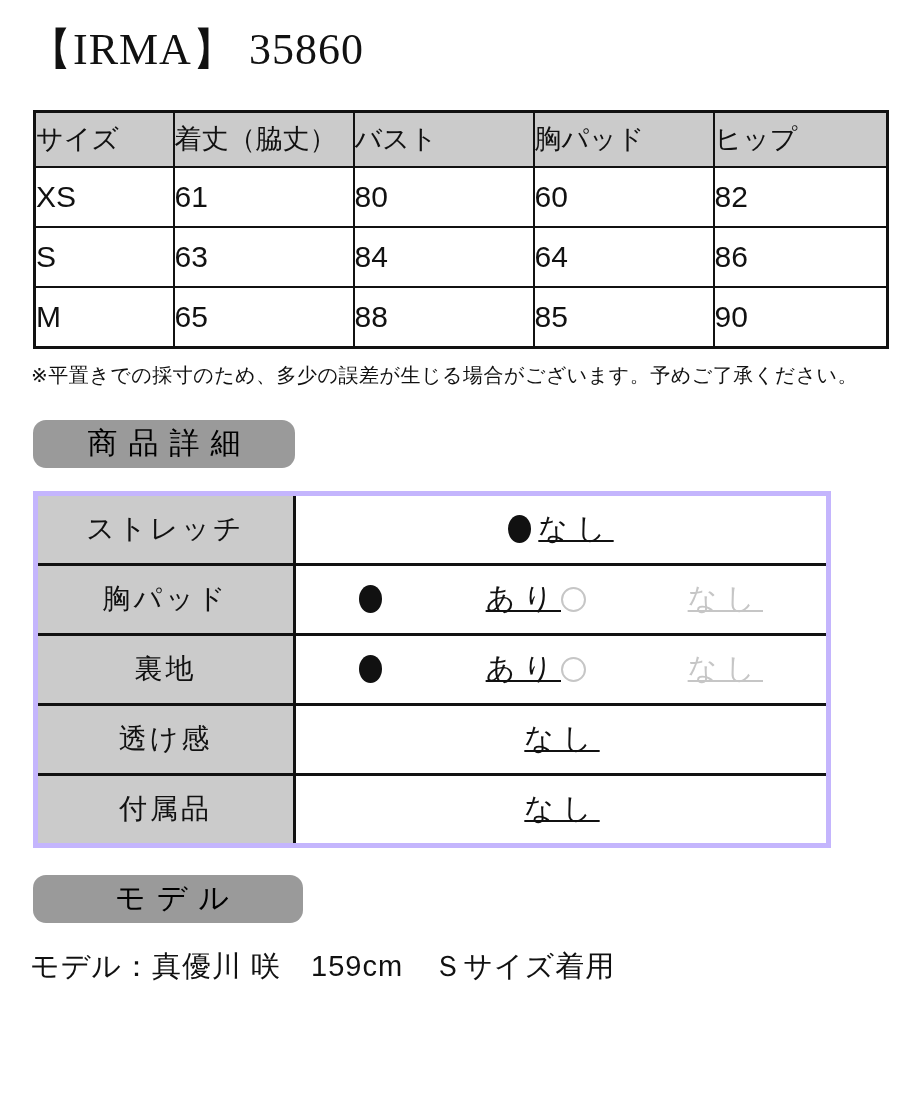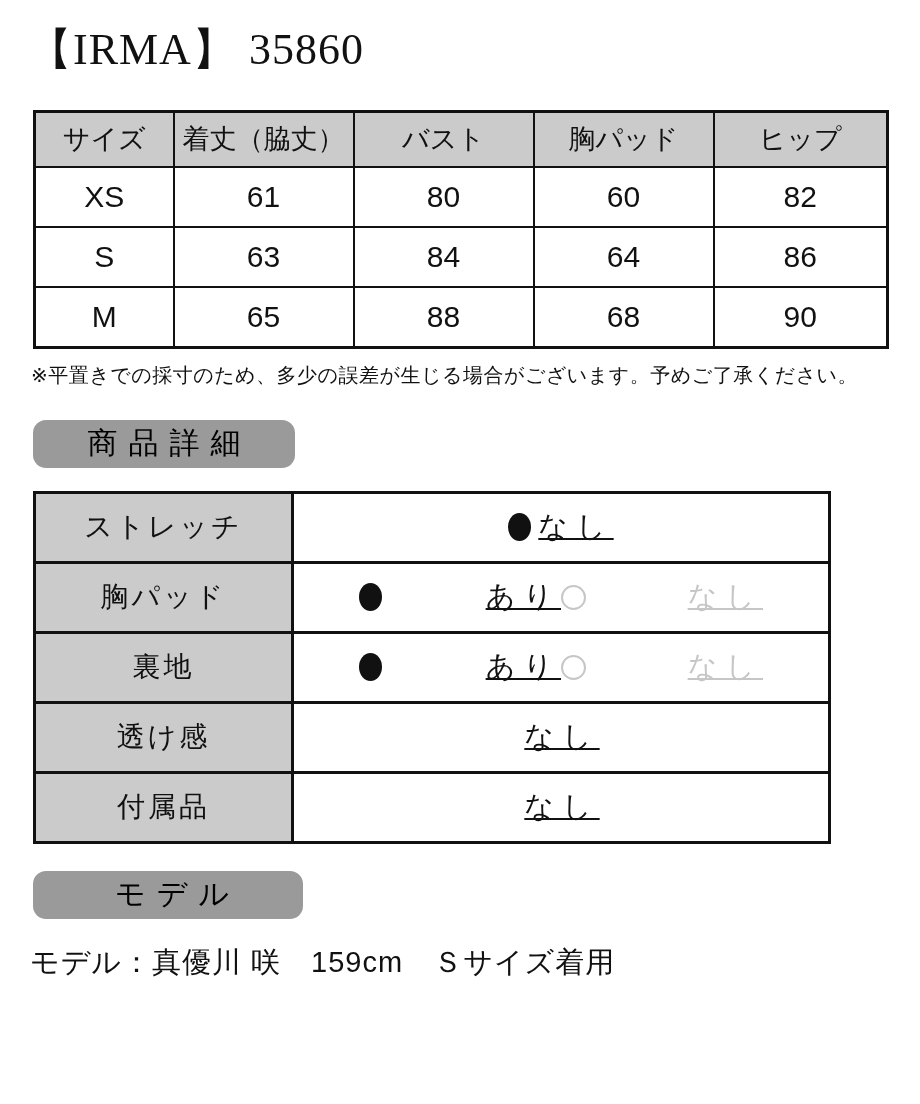--- a/index.html
+++ b/index.html
@@ -13,41 +13,41 @@
     font-family:"Liberation Serif","DejaVu Serif",serif;
     font-size:44px;font-weight:500;letter-spacing:1px;line-height:1.2;
   }
   
   table.size-table{
     border-collapse:collapse;table-layout:fixed;
     margin:33px 0 0 33px;width:853px;
     border:3px solid #111;
   }
   table.size-table th,table.size-table td{
-    border:2px solid #111;text-align:center;vertical-align:middle;
+    border:2px solid #111;text-align:left;vertical-align:middle;
     font-weight:normal;padding:0;
   }
   table.size-table th{height:53px;background:#cbcbcb;font-size:27px;}
   table.size-table td{height:58px;font-size:30px;background:#fff;}
   
   .note{margin:13px 0 0 31px;font-size:20px;letter-spacing:0.5px;}
   
   .badge{
     margin-left:33px;width:262px;height:48px;
     background:#9a9a9a;border-radius:13px;
     color:#000000;font-size:30px;letter-spacing:11px;text-indent:11px;
     display:flex;align-items:center;justify-content:center;
   }
   .badge-details{margin-top:31px;}
   .badge-model{margin-top:27px;padding-left:8px;}
   
   table.detail-table{
     border-collapse:collapse;table-layout:fixed;
     margin:23px 0 0 33px;width:798px;
-    border:2px solid #c4b5fd;
+    border:5px solid #c4b5fd;
   }
   table.detail-table td{border:3px solid #111;height:67px;padding:0;vertical-align:middle;}
   table.detail-table td.label-cell{
     width:255px;background:#cbcbcb;text-align:center;
     font-size:28px;letter-spacing:3px;
   }
   table.detail-table td.value-cell{background:#fff;}
   .opts{display:flex;align-items:center;justify-content:center;width:100%;}
   .opt{display:flex;align-items:center;justify-content:space-between;font-size:29px;color:#111;text-decoration:underline;}
   .opts.two .opt{width:202px;}
@@ -94,21 +94,21 @@
       <td>S</td>
       <td>63</td>
       <td>84</td>
       <td>64</td>
       <td>86</td>
     </tr>
     <tr>
       <td>M</td>
       <td>65</td>
       <td>88</td>
-      <td>68</td>
+      <td>85</td>
       <td>90</td>
     </tr>
   </tbody>
 </table>
 
 <div class="note">※平置きでの採寸のため、多少の誤差が生じる場合がございます。予めご了承ください。</div>
 
 <div class="badge badge-details">商品詳細</div>
 
 <table class="detail-table">

